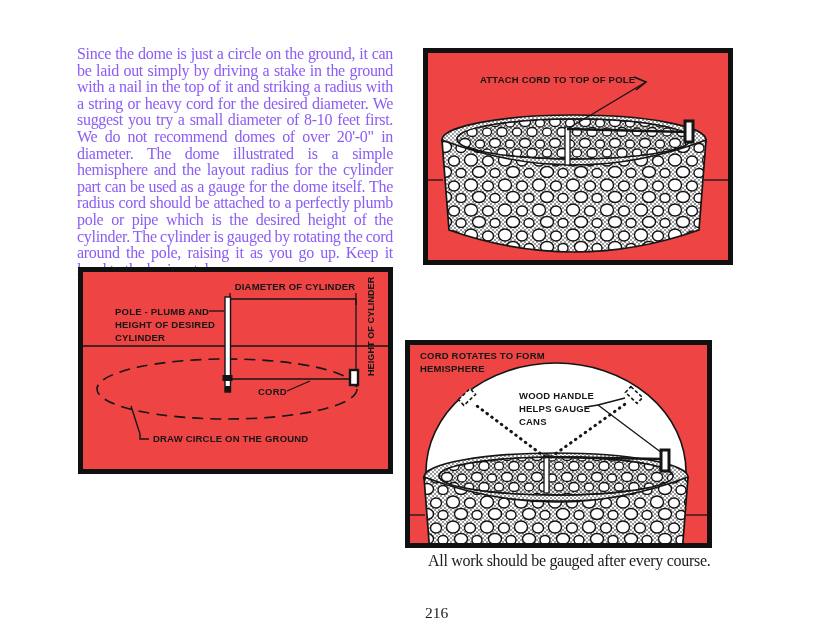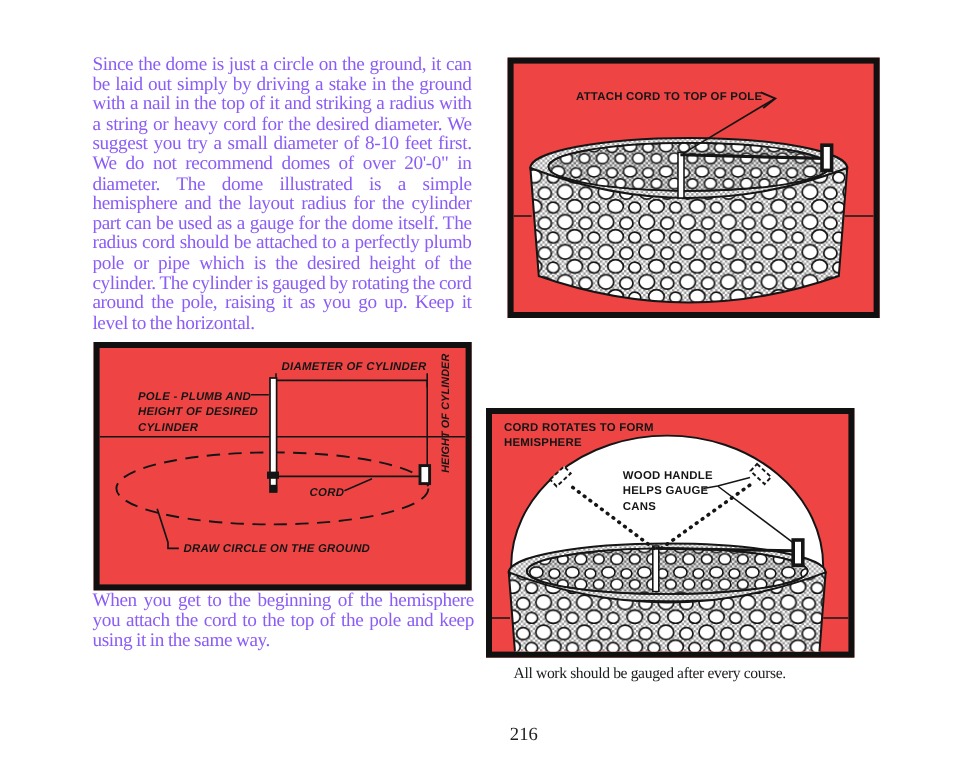--- a/index.html
+++ b/index.html
@@ -1,20 +1,20 @@
 <!DOCTYPE html>
 <html><head>
 <meta charset="utf-8">
 <style>
   html,body{margin:0;padding:0;background:#ffffff;}
   .page{position:relative;width:817px;height:644px;background:#ffffff;overflow:hidden;
         font-family:"Liberation Serif", serif;color:#1b1b1b;}
   .para{position:absolute;text-align:justify;font-size:16px;line-height:16.6px;
         letter-spacing:-0.3px;word-spacing:-0.5px;color:#8b5cf6;}
-  .caption{position:absolute;font-size:13px;line-height:17px;letter-spacing:-0.3px;
+  .caption{position:absolute;font-size:16px;line-height:17px;letter-spacing:-0.3px;
         white-space:nowrap;color:#1b1b1b;}
   .pagenum{position:absolute;left:0;width:817px;top:604px;text-align:center;
         font-size:15.5px;color:#222;padding-left:28px;}
   .frame{position:absolute;border:5px solid #101010;background:#ef4444;}
   .frame svg{display:block;}
   .dlabel{font-family:"Liberation Sans", sans-serif;font-weight:bold;font-size:9.5px;
         letter-spacing:0.2px;fill:#151515;}
   .dlabel-sm{font-family:"Liberation Sans", sans-serif;font-weight:bold;font-size:9px;
         letter-spacing:0.1px;fill:#151515;}
   .ink{stroke:#151515;fill:none;}
@@ -48,21 +48,21 @@
       <ellipse cx="29" cy="16" rx="4.5" ry="4" fill="#fff" stroke="#111" stroke-width="1.3"></ellipse>
       <ellipse cx="-1" cy="16" rx="4.5" ry="4" fill="#fff" stroke="#111" stroke-width="1.3"></ellipse>
     </pattern>
   </defs>
 </svg>
 
 <div class="page">
 
   <div class="para" style="left:77px;top:46px;width:316px;">Since the dome is just a circle on the ground, it can be laid out simply by driving a stake in the ground with a nail in the top of it and striking a radius with a string or heavy cord for the desired diameter. We suggest you try a small diameter of 8-10 feet first. We do not recommend domes of over 20'-0" in diameter. The dome illustrated is a simple hemisphere and the layout radius for the cylinder part can be used as a gauge for the dome itself. The radius cord should be attached to a perfectly plumb pole or pipe which is the desired height of the cylinder. The cylinder is gauged by rotating the cord around the pole, raising it as you go up. Keep it level to the horizontal.</div>
 
-  <div class="frame" style="left:78px;top:285px;width:305px;height:197px;font-style:italic;">
+  <div class="frame" style="left:78px;top:267px;width:305px;height:197px;">
     <svg width="305" height="197" viewBox="0 0 305 197">
 
       <line x1="0" y1="74" x2="305" y2="74" class="ink" stroke-width="1.3"></line>
 
       <ellipse cx="144" cy="117" rx="130" ry="30" class="ink" stroke-width="1.6" stroke-dasharray="11 7"></ellipse>
 
       <line x1="147" y1="27" x2="273" y2="27" class="ink" stroke-width="1.3"></line>
       <line x1="147" y1="21" x2="147" y2="33" class="ink" stroke-width="1.3"></line>
       <line x1="273" y1="21" x2="273" y2="33" class="ink" stroke-width="1.3"></line>
 
@@ -82,21 +82,20 @@
       <text class="dlabel" x="32" y="69">CYLINDER</text>
       <line x1="126" y1="39" x2="141" y2="39" class="ink" stroke-width="1.3"></line>
       <text class="dlabel-sm" transform="translate(291,104) rotate(-90)">HEIGHT OF CYLINDER</text>
       <text class="dlabel" x="175" y="123">CORD</text>
       <polyline points="204,119 227,109" class="ink" stroke-width="1.3"></polyline>
       <polyline points="48,134 57,162 57,167 66,167" class="ink" stroke-width="1.4"></polyline>
       <text class="dlabel" x="70" y="170">DRAW CIRCLE ON THE GROUND</text>
     </svg>
   </div>
 
-  <div class="para" style="left:77px;top:493px;width:318px;">When you get to the beginning of the hemisphere you attach the cord to the top of the pole and keep using it in the same way.</div>
 
   <div class="frame" style="left:423px;top:48px;width:300px;height:207px;">
     <svg width="300" height="207" viewBox="0 0 300 207">
 
       <line x1="0" y1="127" x2="15" y2="127" class="ink" stroke-width="1.3"></line>
       <line x1="276" y1="127" x2="300" y2="127" class="ink" stroke-width="1.3"></line>
 
       <ellipse cx="146" cy="87" rx="132" ry="25" fill="url(#ht)" stroke="#151515" stroke-width="1.7"></ellipse>
 
       <path d="M14,87 L21,177 Q146,221 271,177 L278,87 Q146,137 14,87 Z" fill="url(#ht)"></path>

